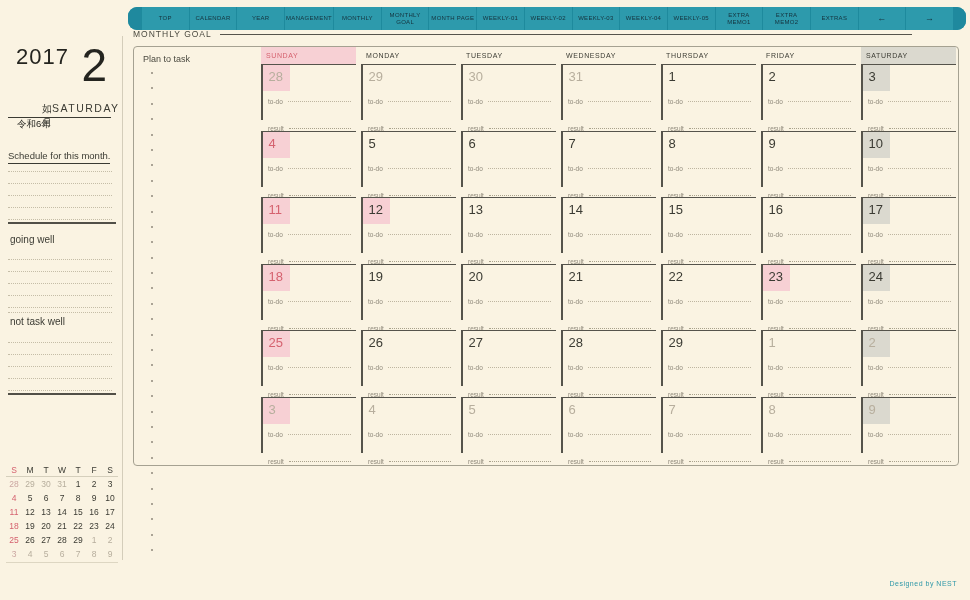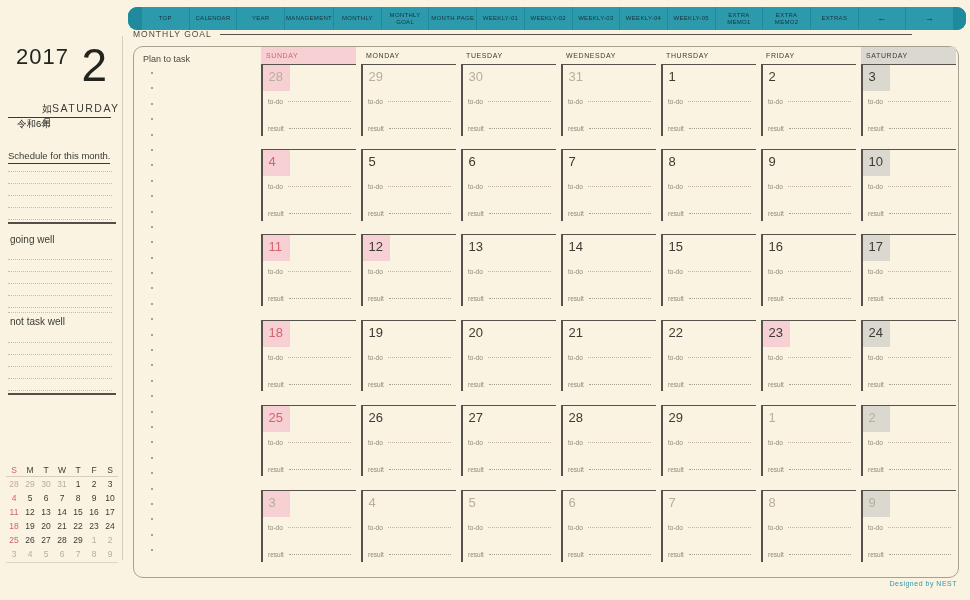--- a/index.html
+++ b/index.html
@@ -43,22 +43,22 @@
   .minical { position:absolute; left:6px; top:427px; width:112px; }
   .mc-row { display:flex; height:14px; }
   .mc-cell { flex:1 1 0; text-align:center; font-size:8.5px; line-height:14px; }
   .mc-head { border-bottom:1px solid #d5cfbc; }
   .mc-bottom { border-top:1px solid #ddd6c2; margin-top:1px; }
   .c-dark { color:#3b3b33; } .c-red { color:#d5626f; }
   .c-muted { color:#b7ae9d; } .c-mutedsun { color:#cba6a1; }
   
   .vdivider { position:absolute; left:122px; top:36px; height:524px; width:1px; background:#d4cdba; }
   
-  .panel { position:absolute; left:133px; top:46px; width:826px; height:532px;
-           border:1.5px solid #a5a191; border-radius:10px;text-decoration:underline; }
+  .panel { position:absolute; left:133px; top:46px; width:826px; height:420px;
+           border:1.5px solid #a5a191; border-radius:4px;text-decoration:underline; }
   .plan-label { position:absolute; left:9px; top:7px; font-size:9px; color:#4b4a40; }
   .plan-dots { position:absolute; left:17px; top:25px; }
   .plan-dot { width:2px; height:2px; border-radius:50%; background:#8f897b; margin-bottom:13.4px; }
   .grid { position:absolute; left:127px; top:0; right:2px; bottom:2px; display:flex; flex-direction:column; }
   .grid-header { height:17px; display:flex; flex:0 0 auto; }
   .gh-cell { flex:1 1 0; margin-right:5px; font-size:7px; letter-spacing:.6px;
              padding:5px 0 0 5px; color:#3b3b33; }
   .gh-cell:last-child { margin-right:0; }
   .gh-sun { background:#f7d0d4; color:#d5626f; }
   .gh-sat { background:#dbd9cf; }

